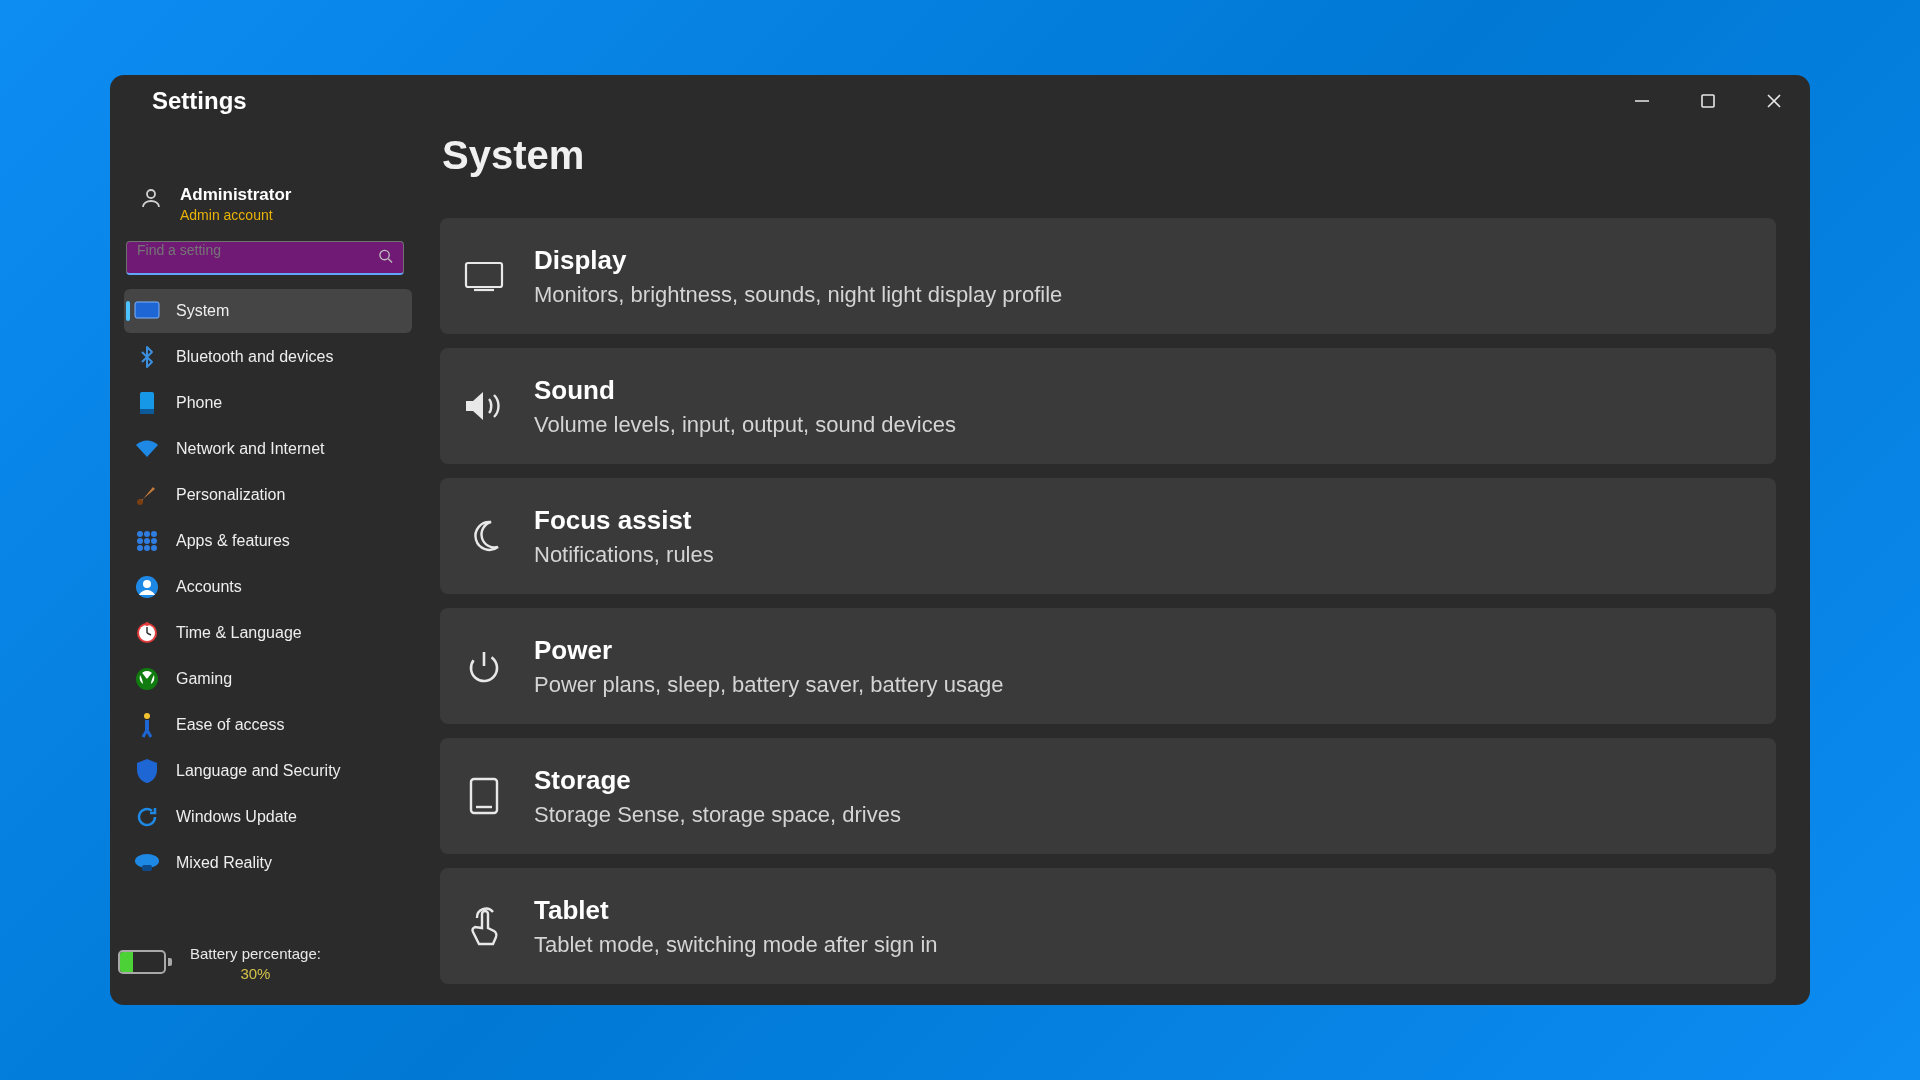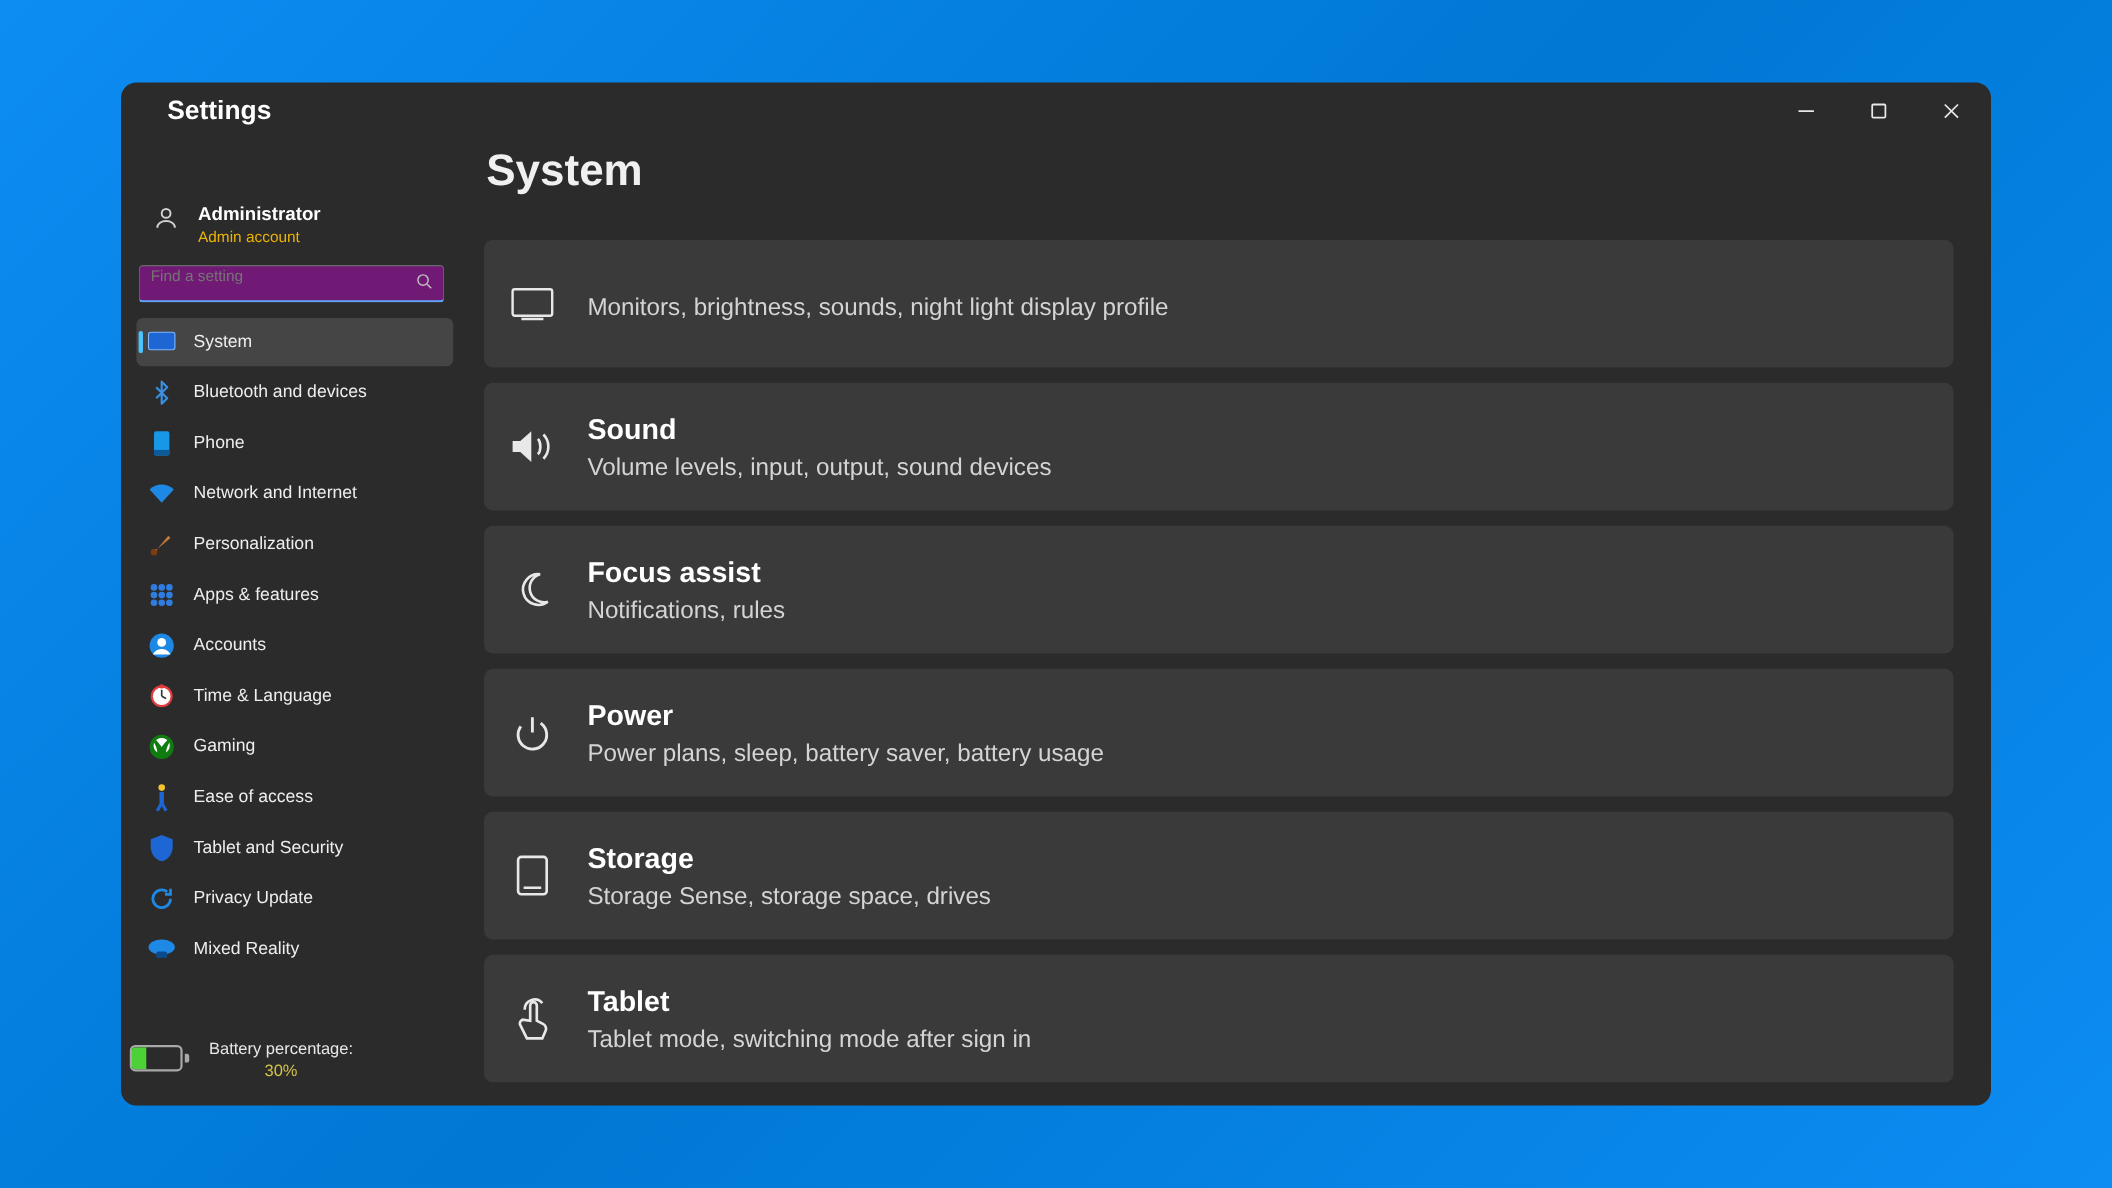--- a/index.html
+++ b/index.html
@@ -243,30 +243,30 @@
             </svg>
         </span>
         <span class="nav-label">Ease of access</span>
       </div>
       <div class="nav-item">
         <span class="nav-icon">
           <svg width="22" height="26" viewBox="0 0 22 26">
               <path d="M11 1 L21 5 V12 C21 19 16 24 11 25 C6 24 1 19 1 12 V5 Z" fill="#1e66d4"></path>
             </svg>
         </span>
-        <span class="nav-label">Tablet and Security</span>
+        <span class="nav-label">Language and Security</span>
       </div>
       <div class="nav-item">
         <span class="nav-icon">
           <svg width="24" height="24" viewBox="0 0 24 24" fill="none" stroke="#1e88e5" stroke-width="2.5">
               <path d="M20 12a8 8 0 1 1-3-6.2"></path>
               <polyline points="20 3 20 8 15 8"></polyline>
             </svg>
         </span>
-        <span class="nav-label">Privacy Update</span>
+        <span class="nav-label">Windows Update</span>
       </div>
       <div class="nav-item">
         <span class="nav-icon">
           <svg width="26" height="20" viewBox="0 0 26 20">
               <ellipse cx="13" cy="8" rx="12" ry="7" fill="#1e88e5"></ellipse>
               <rect x="8" y="12" width="10" height="6" rx="2" fill="#0c4a8a"></rect>
             </svg>
         </span>
         <span class="nav-label">Mixed Reality</span>
       </div>
@@ -291,20 +291,21 @@
     <div class="cards">
 
       <div class="card">
         <span class="card-icon">
           <svg width="40" height="32" viewBox="0 0 40 32" fill="none" stroke="#e8e8e8" stroke-width="2.2">
               <rect x="2" y="3" width="36" height="24" rx="2"></rect>
               <line x1="10" y1="30" x2="30" y2="30"></line>
             </svg>
         </span>
         <div>
+          <div class="card-title">Display</div>
           <div class="card-sub">Monitors, brightness, sounds, night light display profile</div>
         </div>
       </div>
 
       <div class="card">
         <span class="card-icon">
           <svg width="44" height="36" viewBox="0 0 44 36" fill="none" stroke="#e8e8e8" stroke-width="2.4">
               <path d="M4 13h7l10-9v28l-10-9H4z" fill="#e8e8e8" stroke="none"></path>
               <path d="M27 11c3 3 3 11 0 14"></path>
               <path d="M32 7c6 6 6 16 0 22"></path>

